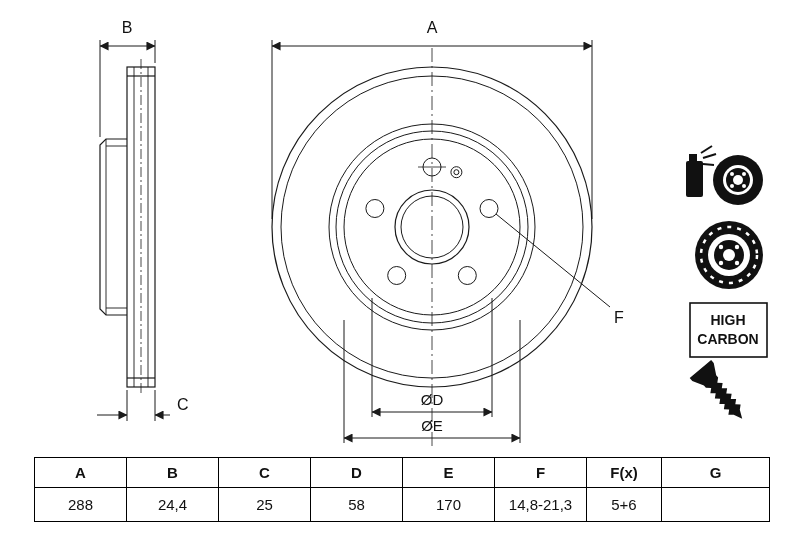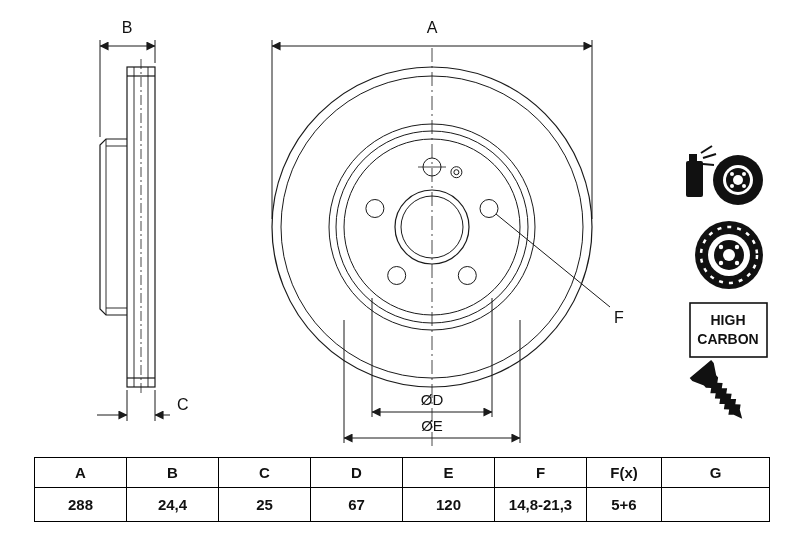--- a/index.html
+++ b/index.html
@@ -14,21 +14,21 @@
   .badge-text{font-size:14px;font-weight:bold;}
   #spec-table{
     position:absolute;left:34px;top:457px;width:735px;
     border-collapse:collapse;table-layout:fixed;
   }
   #spec-table td,#spec-table th{
     border:1px solid #000;text-align:center;vertical-align:middle;
     font-size:15px;padding:0;height:30px;white-space:nowrap;overflow:hidden;
   }
   #spec-table th{font-weight:bold;height:29px;}
-  #spec-table td{height:33px;font-weight:bold;}
+  #spec-table td{height:33px;font-weight:normal;}
 </style>
 </head>
 <body>
 
 <div id="stage">
 
   <svg id="drawing" width="800" height="455" viewBox="0 0 800 455">
     <defs>
       <marker id="arr" viewBox="0 0 10 10" refX="9.5" refY="5" markerWidth="9" markerHeight="9" orient="auto-start-reverse">
         <path d="M0,0 L10,5 L0,10 z" fill="#1a1a1a"></path>
@@ -176,22 +176,22 @@
       <th>D</th>
       <th>E</th>
       <th>F</th>
       <th>F(x)</th>
       <th>G</th>
     </tr>
     <tr>
       <td>288</td>
       <td>24,4</td>
       <td>25</td>
-      <td>67</td>
-      <td>120</td>
+      <td>58</td>
+      <td>170</td>
       <td>14,8-21,3</td>
       <td>5+6</td>
       <td></td>
     </tr>
   </tbody>
     </table>
 
 </div>
 
 </body></html>

